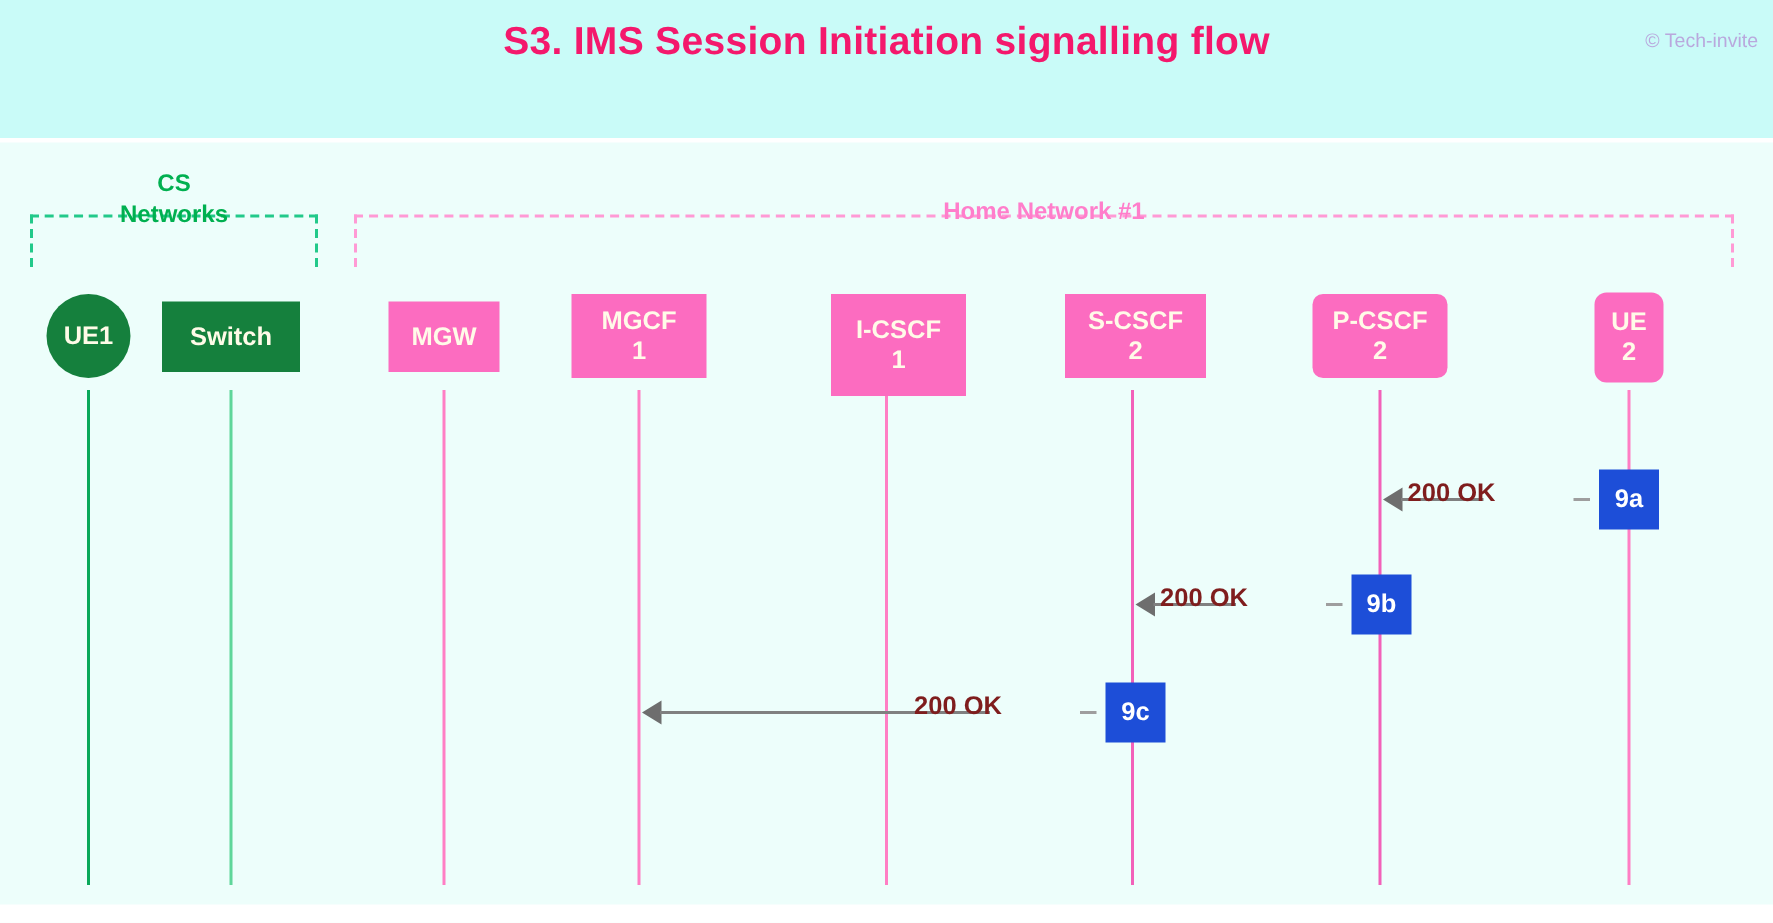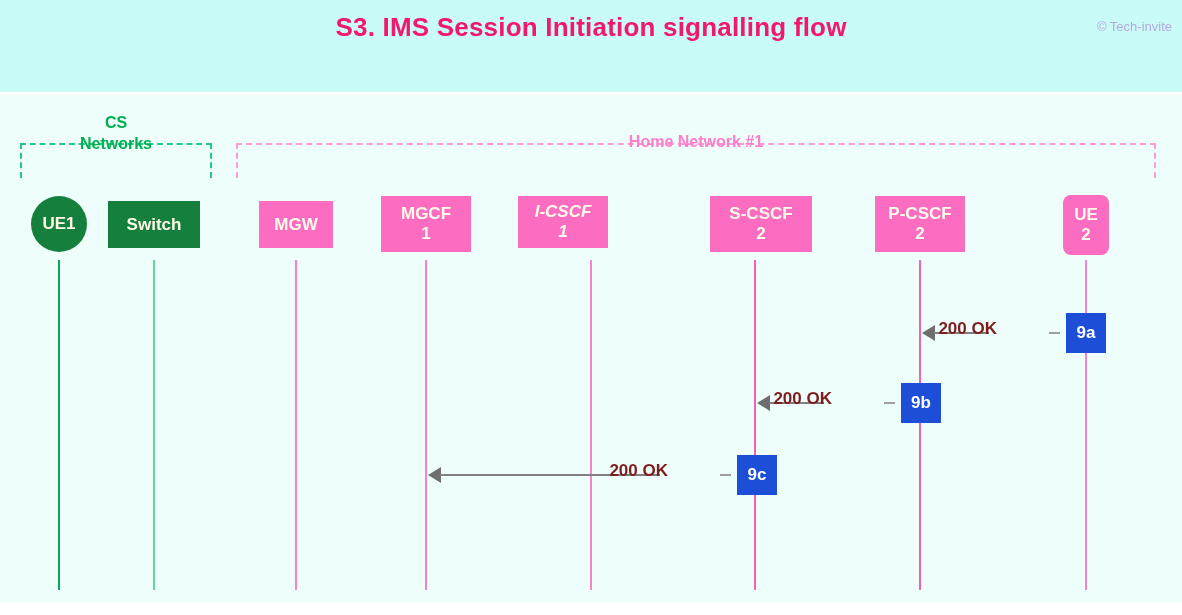--- a/index.html
+++ b/index.html
@@ -217,31 +217,31 @@
 
     <div class="node pink" style="left:259px; top:106px; width:74px; height:47px;">
       <span>MGW</span>
     </div>
 
     <div class="node pink" style="left:381px; top:101px; width:90px; height:56px;">
       <span>MGCF</span>
       <span class="node-sub">1</span>
     </div>
 
-    <div class="node pink" style="left:518px; top:101px; width:90px; height:52px;font-style:italic;">
+    <div class="node pink" style="left:554px; top:101px; width:90px; height:68px;">
       <span>I-CSCF</span>
       <span class="node-sub">1</span>
     </div>
 
-    <div class="node pink" style="left:710px; top:101px; width:102px; height:56px;">
+    <div class="node pink" style="left:710px; top:101px; width:94px; height:56px;">
       <span>S-CSCF</span>
       <span class="node-sub">2</span>
     </div>
 
-    <div class="node pink" style="left:875px; top:101px; width:90px; height:56px;">
+    <div class="node pink" style="left:875px; top:101px; width:90px; height:56px;border-radius:7px;">
       <span>P-CSCF</span>
       <span class="node-sub">2</span>
     </div>
 
     <div class="node pink rounded" style="left:1063px; top:100px; width:46px; height:60px;">
       <span>UE</span>
       <span class="node-sub">2</span>
     </div>
 
     <div class="msg" style="left:0; top:218px; width:1182px; height:40px;">

